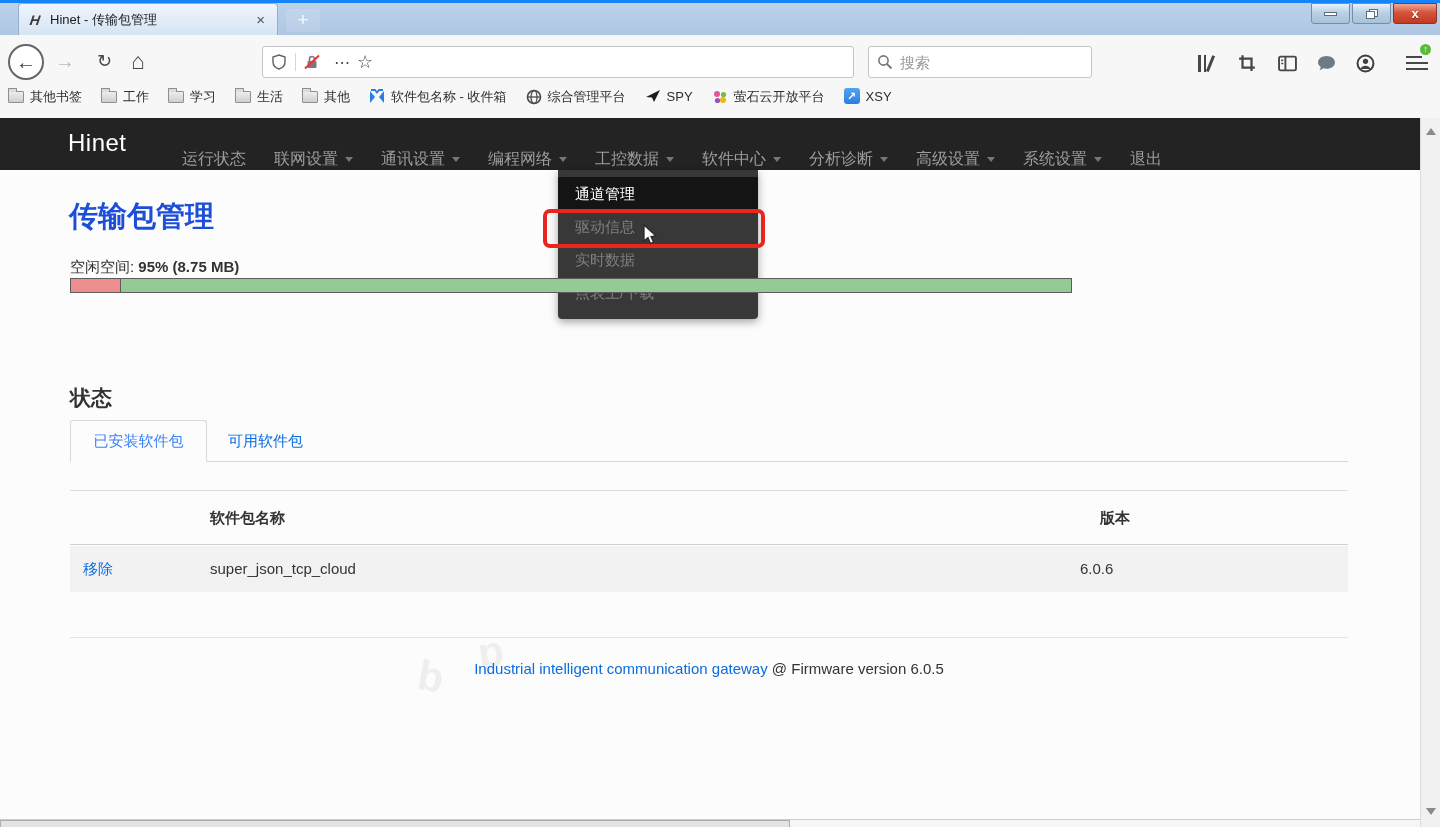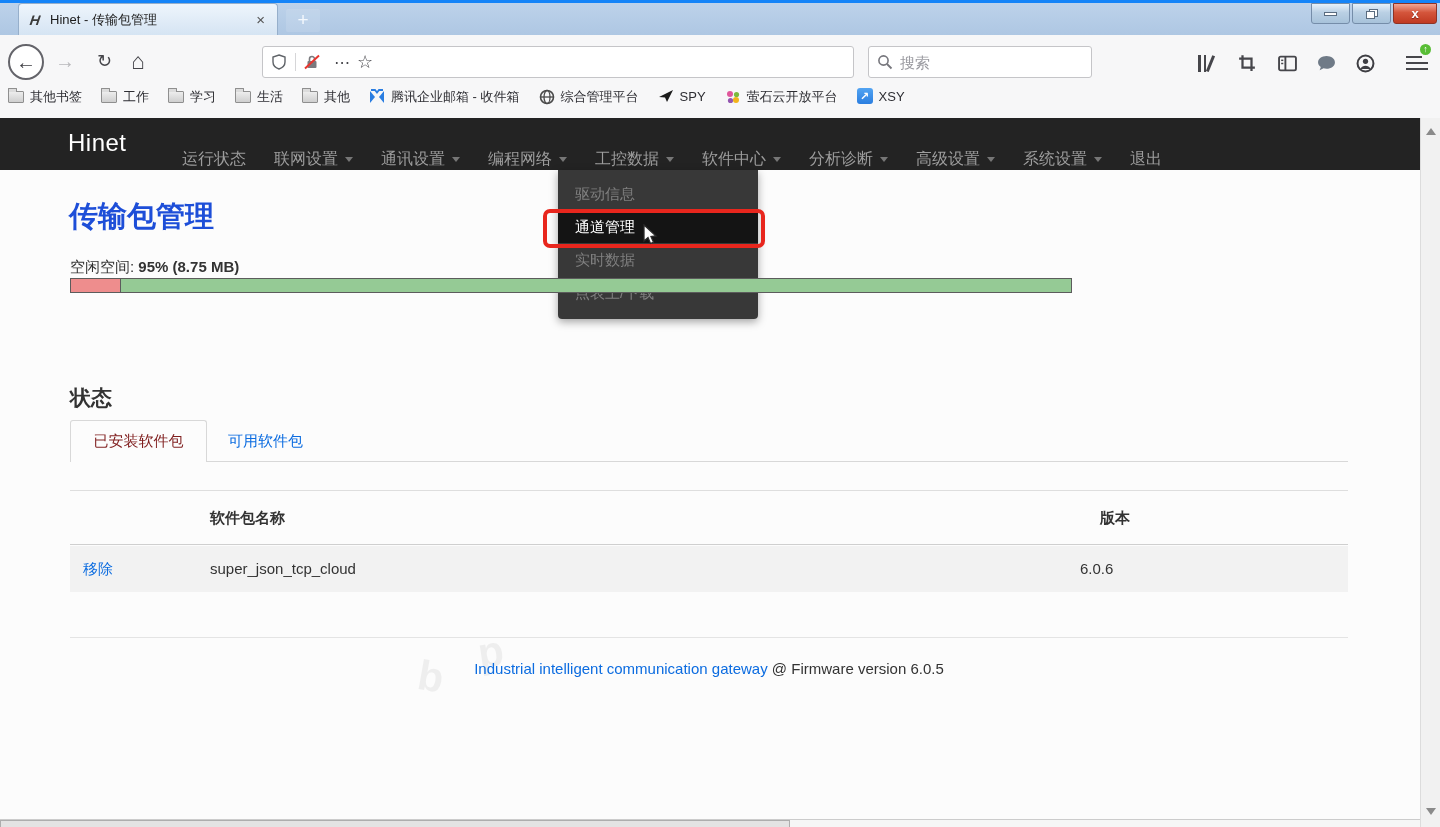--- a/index.html
+++ b/index.html
@@ -92,21 +92,21 @@
   .free-line { position:absolute; left:70px; top:140px; font-size:15px; color:#333; }
   .free-line b { font-weight:bold; }
   .pbar { position:absolute; left:70px; top:160px; width:1002px; height:15px; border:1px solid #5c5c5c; display:flex; background:#fff; }
   .pbar .used { height:100%; border-right:1px solid #5c5c5c; }
   .pbar .free { height:100%; flex:1; }
 
   .status-h { position:absolute; left:70px; top:266px; font-size:21px; font-weight:bold; color:#333; }
   .tabstrip { position:absolute; left:70px; top:302px; width:1278px; height:42px; border-bottom:1px solid #d8d8d8; }
   .ptab-active { position:absolute; left:0; top:0; width:137px; height:42px; background:#fcfcfc;
             border:1px solid #d8d8d8; border-bottom:none; border-radius:3px 3px 0 0;
-            font-size:15px; color:#7f1d1d; display:flex; align-items:center; justify-content:center; z-index:2; }
+            font-size:15px; color:#3b82f6; display:flex; align-items:center; justify-content:center; z-index:2; }
   .ptab-link { position:absolute; left:158px; top:0; height:42px; display:flex; align-items:center;
             font-size:15px; color:#0c6ce0; }
   .tbl-topline { position:absolute; left:70px; top:372px; width:1278px; height:1px; background:#dedede; }
   .tbl-head { position:absolute; left:70px; top:372px; width:1278px; height:55px; border-bottom:1px solid #cfcfcf;
             font-size:15px; font-weight:bold; color:#333; }
   .th-name { position:absolute; left:140px; top:19px; }
   .th-ver { position:absolute; left:1010px; top:19px;margin-left:20px; }
   .tbl-row { position:absolute; left:70px; top:428px; width:1278px; height:46px; background:#f2f2f2;
             font-size:15px; color:#333; }
   .td-action { position:absolute; left:13px; top:14px; color:#0c6ce0; }
@@ -242,21 +242,21 @@
     <div class="bm">
         <span class="folder-ic"></span>
         <span>其他</span>
       </div>
     <div class="bm">
       <svg class="bm-svg" viewBox="0 0 16 16">
           <path d="M1 2 L6 8 L1 14 Z" fill="#2a7de1"></path>
           <path d="M15 2 L10 8 L15 14 Z" fill="#2a7de1"></path>
           <path d="M2 1 H6 L8 3.5 L10 1 H14" fill="none" stroke="#2a7de1" stroke-width="1.8"></path>
         </svg>
-      <span>腾讯企业邮箱 - 收件箱</span>
+      <span>软件包名称 - 收件箱</span>
     </div>
     <div class="bm">
       <svg class="bm-svg" viewBox="0 0 16 16">
           <circle cx="8" cy="8" r="6.5" fill="none" stroke="#4a4a4a" stroke-width="1.6"></circle>
           <ellipse cx="8" cy="8" rx="3" ry="6.5" fill="none" stroke="#4a4a4a" stroke-width="1.3"></ellipse>
           <line x1="1.5" y1="8" x2="14.5" y2="8" stroke="#4a4a4a" stroke-width="1.3"></line>
         </svg>
       <span>综合管理平台</span>
     </div>
     <div class="bm">
@@ -319,22 +319,22 @@
             <span>系统设置</span>
             <i class="caret"></i>
           </span>
         <span class="nav-item">
             <span>退出</span>
           </span>
       </div>
     </div>
 
     <div class="dropdown">
+      <div class="dd-item hl">通道管理</div>
       <div class="dd-item">驱动信息</div>
-      <div class="dd-item hl">通道管理</div>
       <div class="dd-item">实时数据</div>
       <div class="dd-item">点表上/下载</div>
     </div>
     <div class="annotation"></div>
     <svg class="cursor" width="20" height="24" viewBox="0 0 20 24">
       <path d="M4 1 L4 17 L8 13.5 L10.5 19.5 L13.5 18.2 L11 12.5 L16 12 Z" fill="#fff" stroke="#2b2b2b" stroke-width="1.3"></path>
     </svg>
 
     <div class="page-title">传输包管理</div>
     <div class="free-line">

